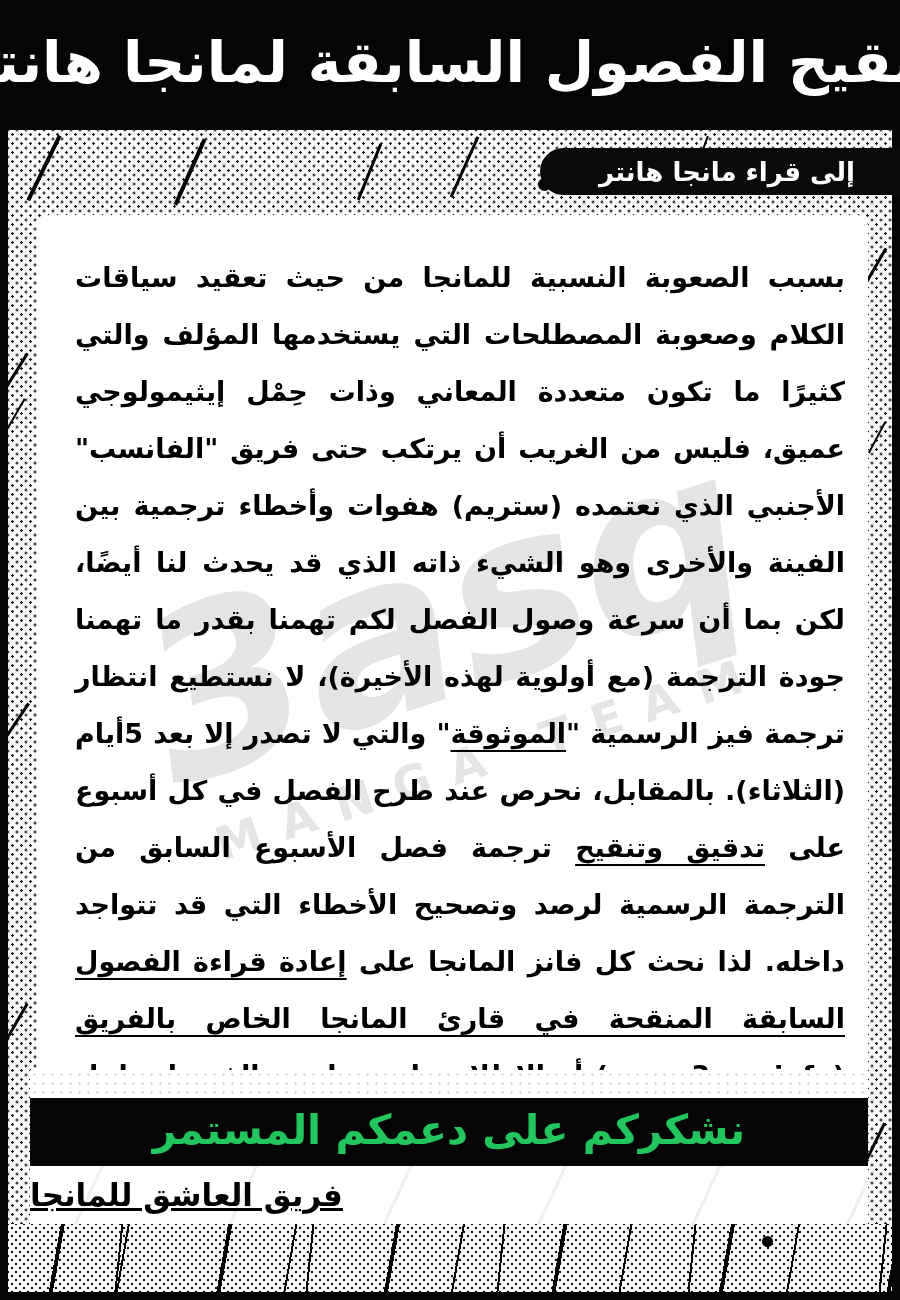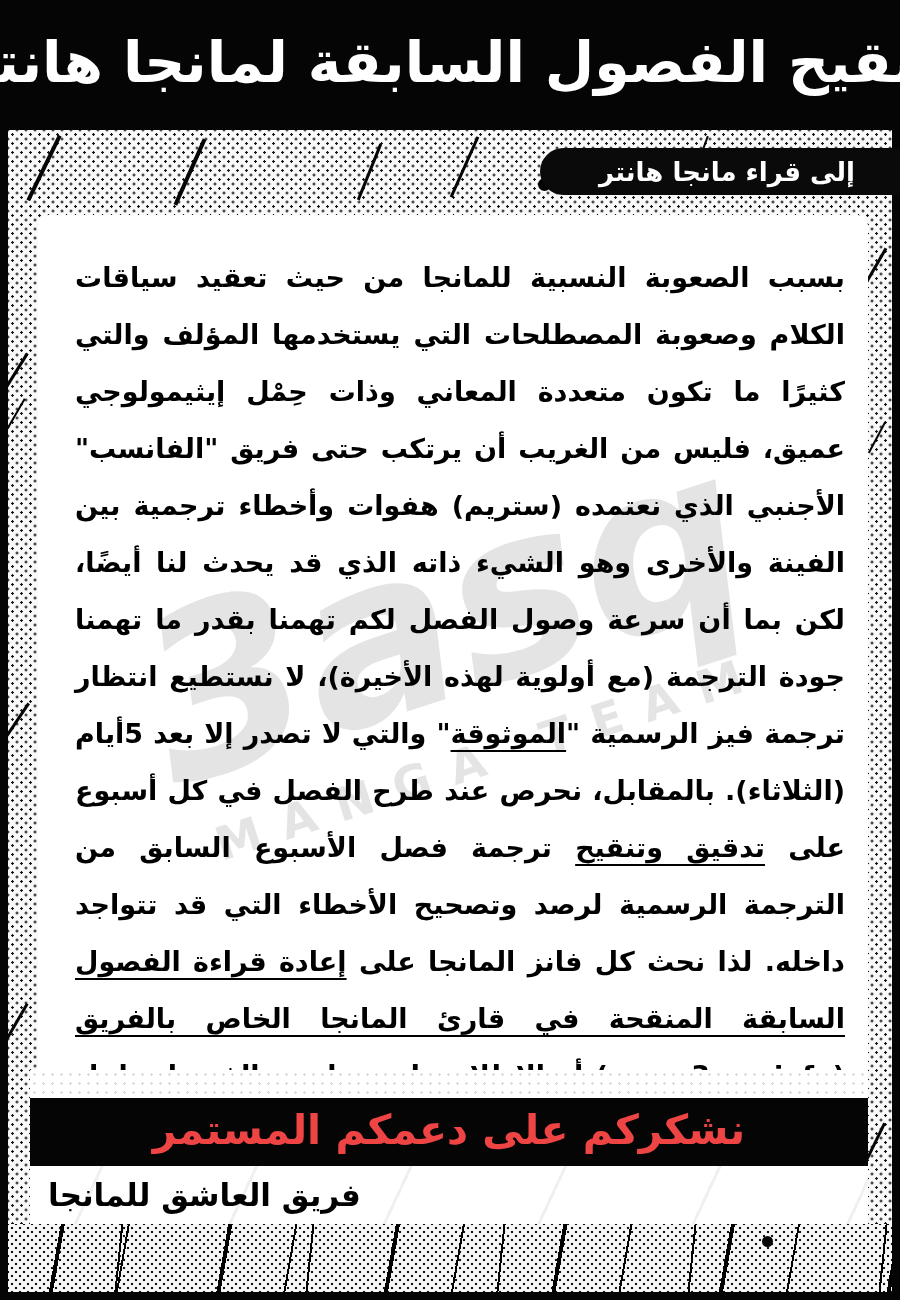--- a/index.html
+++ b/index.html
@@ -54,27 +54,27 @@
   }
   .light-strip{
     position:absolute;left:30px;top:1070px;width:838px;height:28px;background:#ffffff;
     background-image:radial-gradient(#d8d8d8 1px, transparent 1.3px);
     background-size:9px 9px;z-index:3;
   }
   .thanks-bar{
     position:absolute;left:30px;top:1098px;width:838px;height:68px;background:#050505;
     display:flex;align-items:center;justify-content:center;z-index:4;
   }
-  .thanks-label{color:#ef4444;font-size:41px;font-weight:bold;direction:rtl;padding-bottom:4px;}
+  .thanks-label{color:#22c55e;font-size:41px;font-weight:bold;direction:rtl;padding-bottom:4px;}
   .team-strip{
     position:absolute;left:30px;top:1166px;width:838px;height:58px;background:#ffffff;
     background-image:repeating-linear-gradient(115deg, transparent 0 64px, rgba(0,0,0,0.06) 64px 67px, transparent 67px 140px);
     display:flex;align-items:center;z-index:3;
   }
-  .team-name{color:#000;font-size:31px;font-weight:bold;direction:rtl;padding-right:0;margin-left:18px;margin-right:14px;}
+  .team-name{color:#000;font-size:31px;font-weight:bold;direction:rtl;padding-right:0;margin-left:0;margin-right:14px;text-decoration:underline;}
   .bottom-band{
     position:absolute;left:8px;top:1224px;width:884px;height:68px;z-index:3;
     background-color:#f7f7f7;
     background-image:
       repeating-linear-gradient(100deg, transparent 0 52px, #000 52px 56px, transparent 56px 118px, #000 118px 120px, transparent 120px 165px),
       repeating-linear-gradient(96deg, transparent 0 83px, #000 83px 85px, transparent 85px 190px),
       radial-gradient(#131313 1.3px, transparent 1.6px),
       radial-gradient(#131313 1.3px, transparent 1.6px);
     background-size:auto,auto,8px 8px,8px 8px;
     background-position:0 0,30px 0,0 0,4px 4px;

